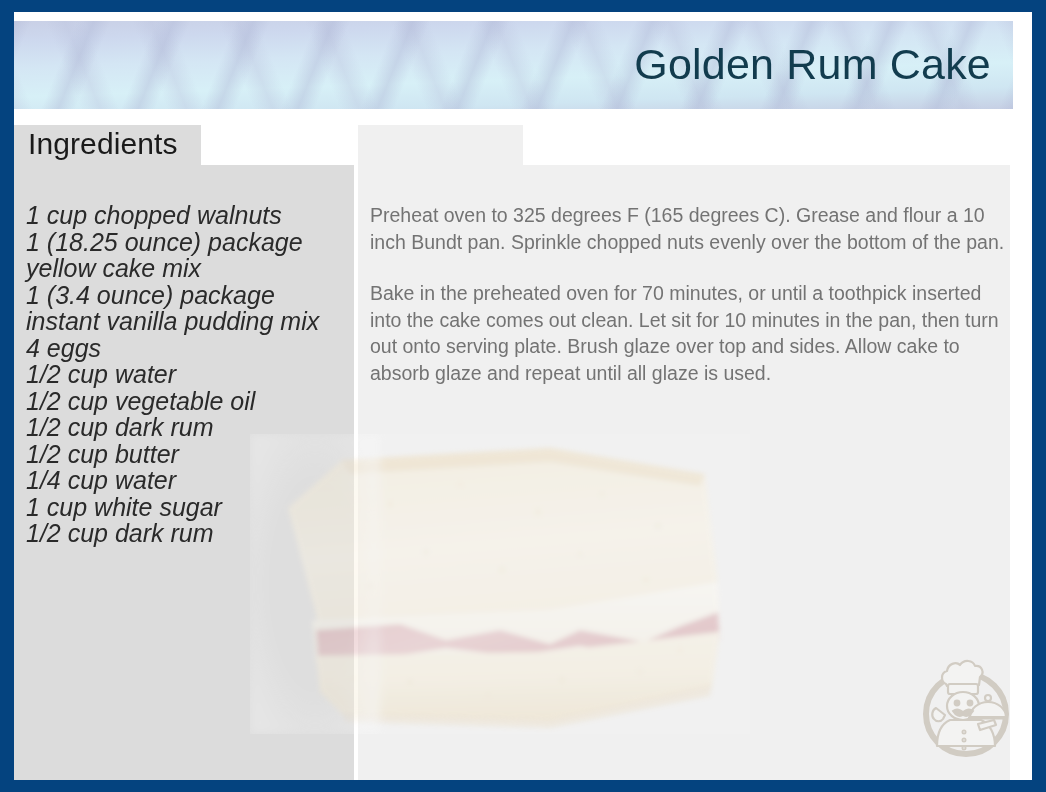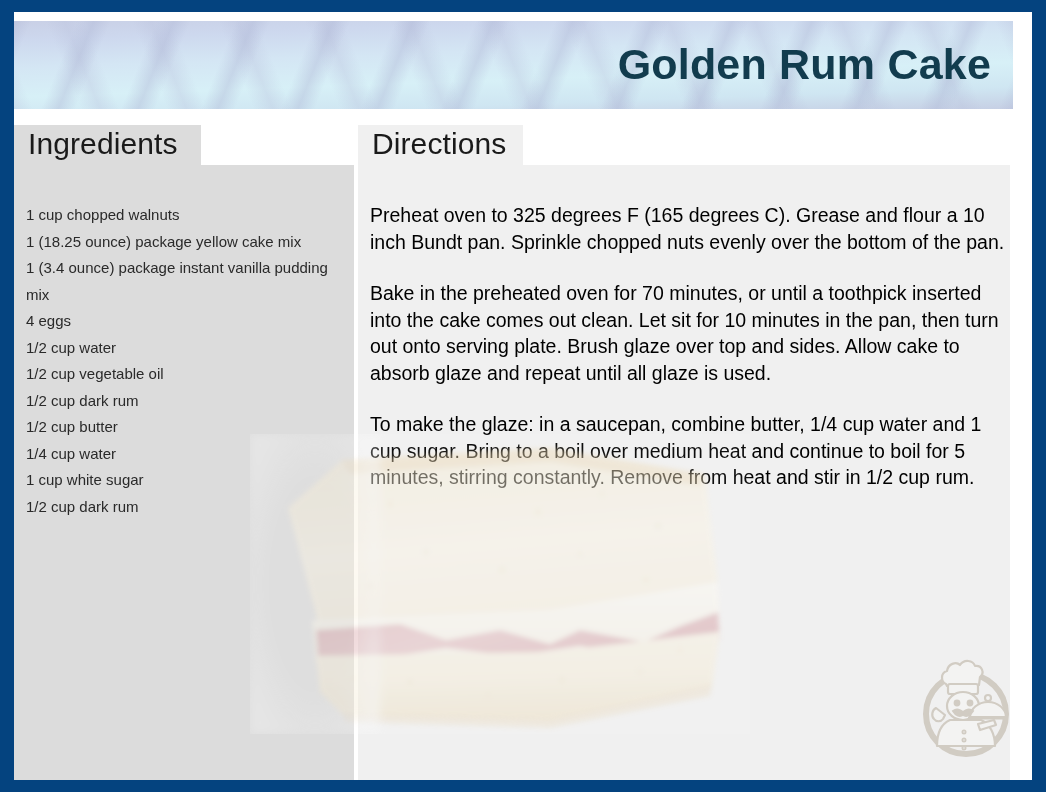--- a/index.html
+++ b/index.html
@@ -60,21 +60,21 @@
         #c6cfe4 100%);
     overflow: hidden;
   }
 
   #banner-title {
     position: absolute;
     right: 22px;
     top: 50%;
     transform: translateY(-52%);
     font-size: 43px;
-    font-weight: 700;
+    font-weight: 400;
     color: #123c4e;
     letter-spacing: 0.2px;
     white-space: nowrap;
   }
 
   
   #ingredients-panel {
     position: absolute;
     left: 0px;
     top: 113px;
@@ -112,34 +112,35 @@
     letter-spacing: 0.1px;
     white-space: nowrap;
   }
 
   
   #ingredients-list {
     position: absolute;
     left: 12px;
     top: 77px;
     width: 318px;
-    font-size: 15px;
+    font-size: 25px;
     line-height: 26.5px;
     color: #2a2a2a;
     white-space: pre-line;
+    font-style: italic;
   }
 
   #directions-body {
     position: absolute;
     left: 12px;
     top: 77px;
     width: 648px;
     font-size: 19.5px;
     line-height: 26.5px;
-    color: #000000;
+    color: #737373;
   }
 
   #directions-body p { margin: 0 0 25px 0; }
   #directions-body p:last-child { margin-bottom: 0; }
 
   
   #cake-photo {
     position: absolute;
     left: 236px;
     top: 422px;
@@ -181,25 +182,23 @@
 1/2 cup vegetable oil
 1/2 cup dark rum
 1/2 cup butter
 1/4 cup water
 1 cup white sugar
 1/2 cup dark rum</div>
     </div>
 
     <div id="directions-panel">
       <div class="notch" id="directions-notch"></div>
-      <div class="panel-heading">Directions</div>
       <div id="directions-body">
         <p>Preheat oven to 325 degrees F (165 degrees C). Grease and flour a 10 inch Bundt pan. Sprinkle chopped nuts evenly over the bottom of the pan.</p>
         <p>Bake in the preheated oven for 70 minutes, or until a toothpick inserted into the cake comes out clean. Let sit for 10 minutes in the pan, then turn out onto serving plate. Brush glaze over top and sides. Allow cake to absorb glaze and repeat until all glaze is used.</p>
-        <p>To make the glaze:  in a saucepan, combine butter, 1/4 cup water and 1 cup sugar. Bring to a boil over medium heat and continue to boil for 5 minutes, stirring constantly. Remove from heat and stir in 1/2 cup rum.</p>
       </div>
     </div>
 
     <svg id="cake-photo" viewBox="0 0 500 300">
       <defs>
         <linearGradient id="spongeTop" x1="0" y1="0" x2="0.2" y2="1">
           <stop offset="0%" stop-color="#f0dcb4"></stop>
           <stop offset="18%" stop-color="#f7ecd2"></stop>
           <stop offset="60%" stop-color="#fbf4e2"></stop>
           <stop offset="100%" stop-color="#f8eed6"></stop>

